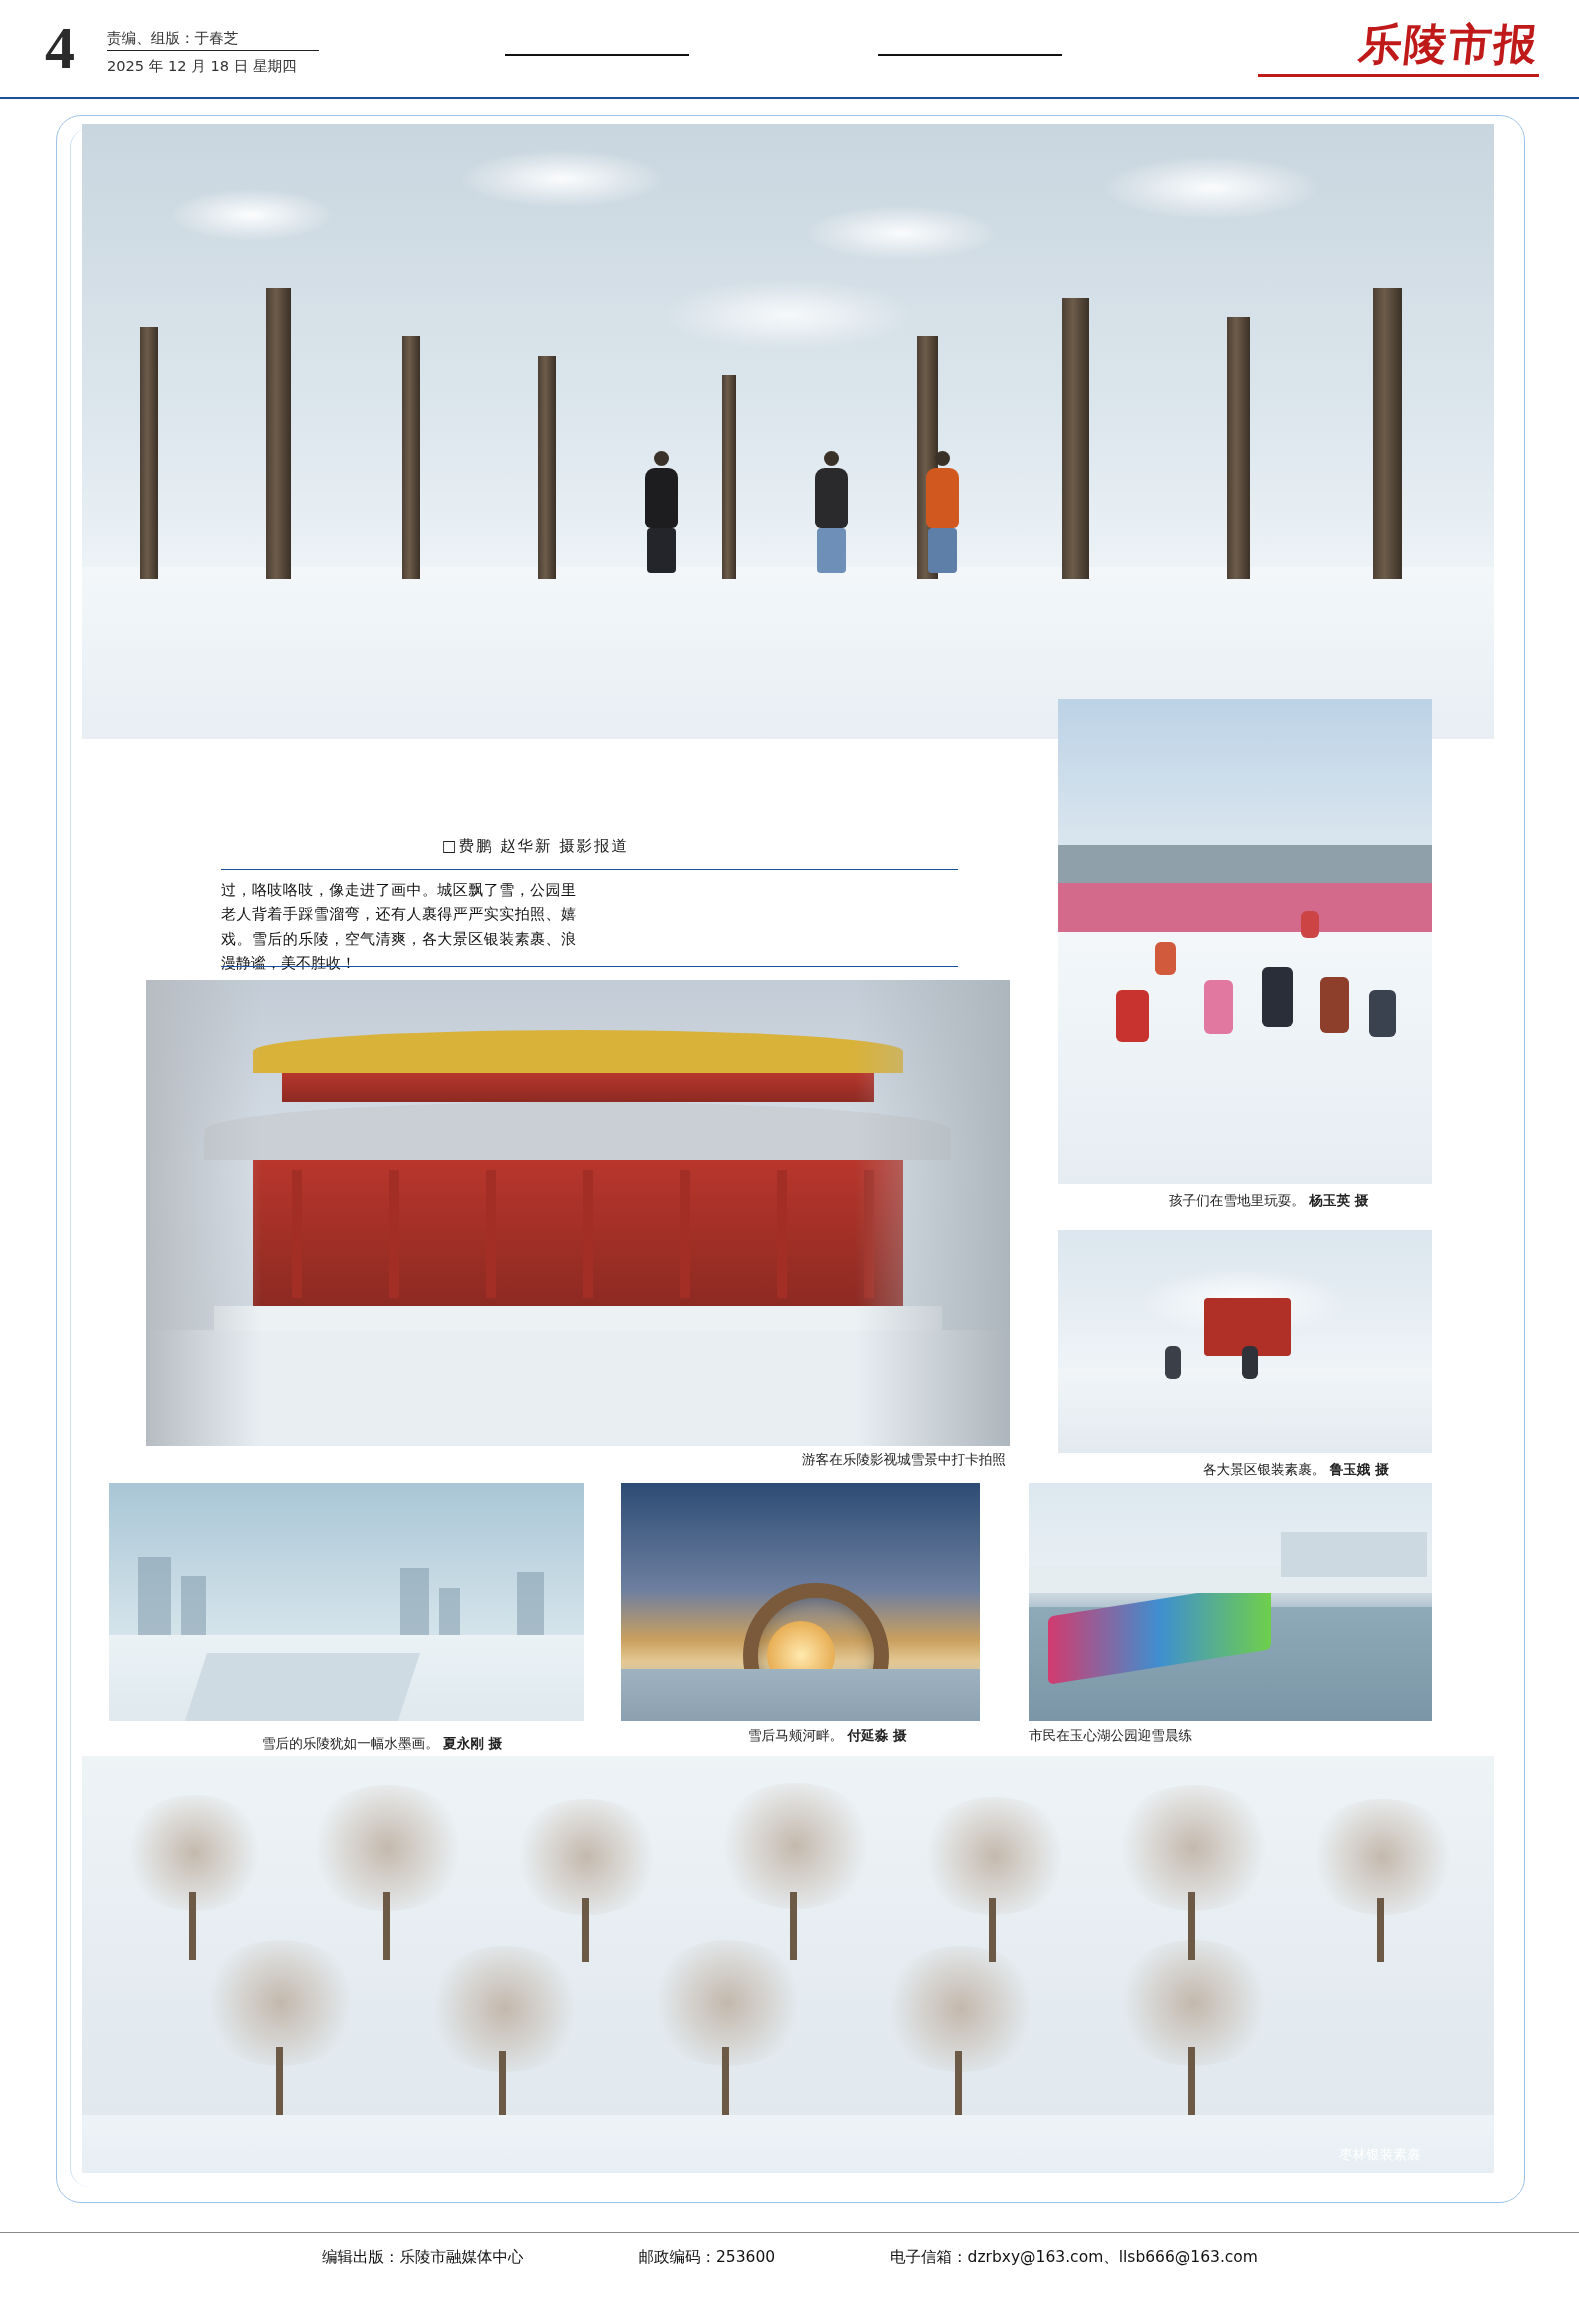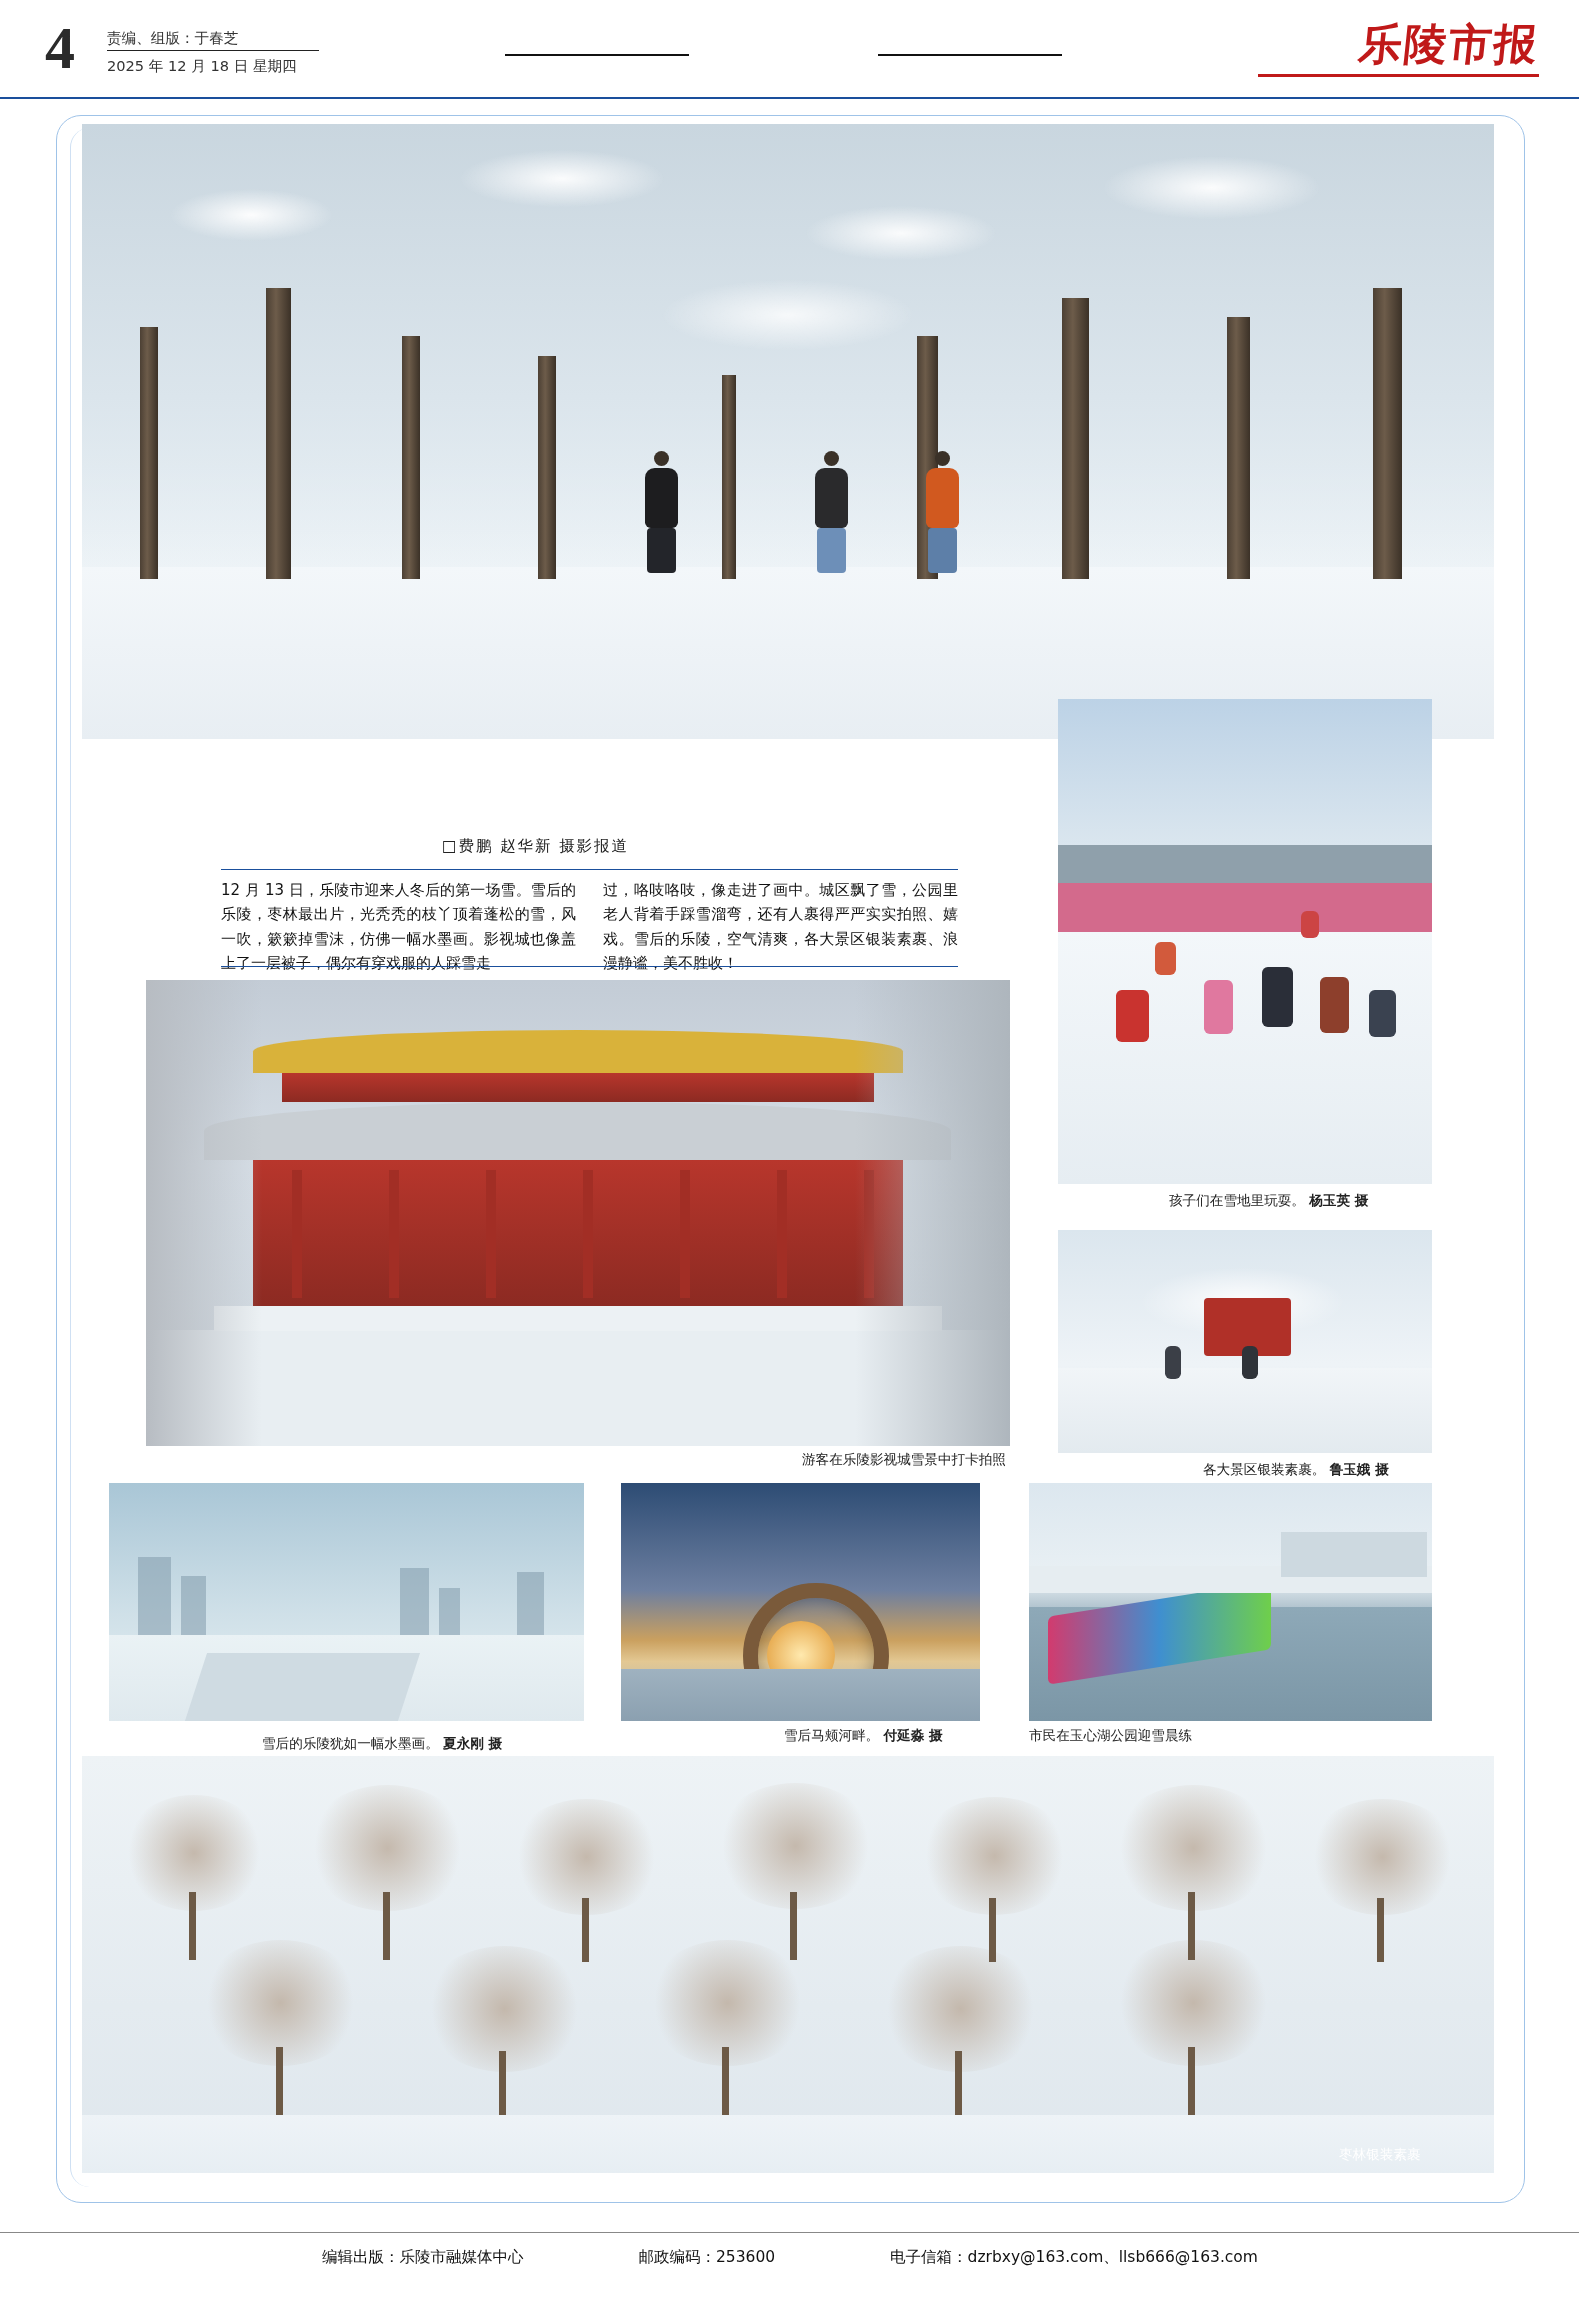--- a/index.html
+++ b/index.html
@@ -116,21 +116,21 @@
   
   #kids{left:1058px;top:699px;width:374px;height:485px;}
   #cap-kids{left:1169px;top:1192px;}
   #shop{left:1058px;top:1230px;width:374px;height:223px;}
   #cap-shop{left:1203px;top:1461px;}
 
   
   #city{left:109px;top:1483px;width:475px;height:238px;}
   #cap-city{left:262px;top:1689px;margin-top:46px;}
   #river{left:621px;top:1483px;width:359px;height:238px;}
-  #cap-river{left:784px;top:1727px;}
+  #cap-river{left:748px;top:1727px;}
   #park{left:1029px;top:1483px;width:403px;height:238px;}
   #cap-park{left:1029px;top:1727px;}
 
   
   #orchard{left:82px;top:1756px;width:1412px;height:417px;}
   #cap-orchard{left:1339px;top:2146px;color:#fff;}
 
   
   .footer-rule{position:absolute;left:0;top:2232px;width:1580px;height:1px;background:#888;}
   .footer{
@@ -241,21 +241,20 @@
       <div class="head"></div>
         <div class="body" style="background:#d1591f;"></div>
       <div class="legs" style="background:#5d7fa8;"></div>
     </div>
   </div>
 
   <div class="byline">□费鹏 赵华新 摄影报道</div>
 
   <div class="lead-rule-top"></div>
   <div class="lead">
-    <div class="col">12 月 13 日，乐陵市迎来人冬后的第一场雪。雪后的乐陵，枣林最出片，光秃秃的枝丫顶着蓬松的雪，风一吹，簌簌掉雪沫，仿佛一幅水墨画。影视城也像盖上了一层被子，偶尔有穿戏服的人踩雪走</div>
     <div class="col">过，咯吱咯吱，像走进了画中。城区飘了雪，公园里老人背着手踩雪溜弯，还有人裹得严严实实拍照、嬉戏。雪后的乐陵，空气清爽，各大景区银装素裹、浪漫静谧，美不胜收！</div>
   </div>
   <div class="lead-rule-bot"></div>
 
   <div class="photo" id="palace">
     <div class="sky palace-bg"></div>
     <div class="palace-deck" style="left:0;bottom:0;width:100%;height:116px;"></div>
     <div class="palace-roof" style="left:107px;top:50px;width:650px;height:43px;border-radius:60% 60% 0 0;"></div>
     <div class="palace-body" style="left:136px;top:93px;width:592px;height:29px;"></div>
     <div class="palace-roof" style="left:58px;top:122px;width:747px;height:58px;border-radius:50% 50% 0 0;background:#c9cfd4;"></div>

